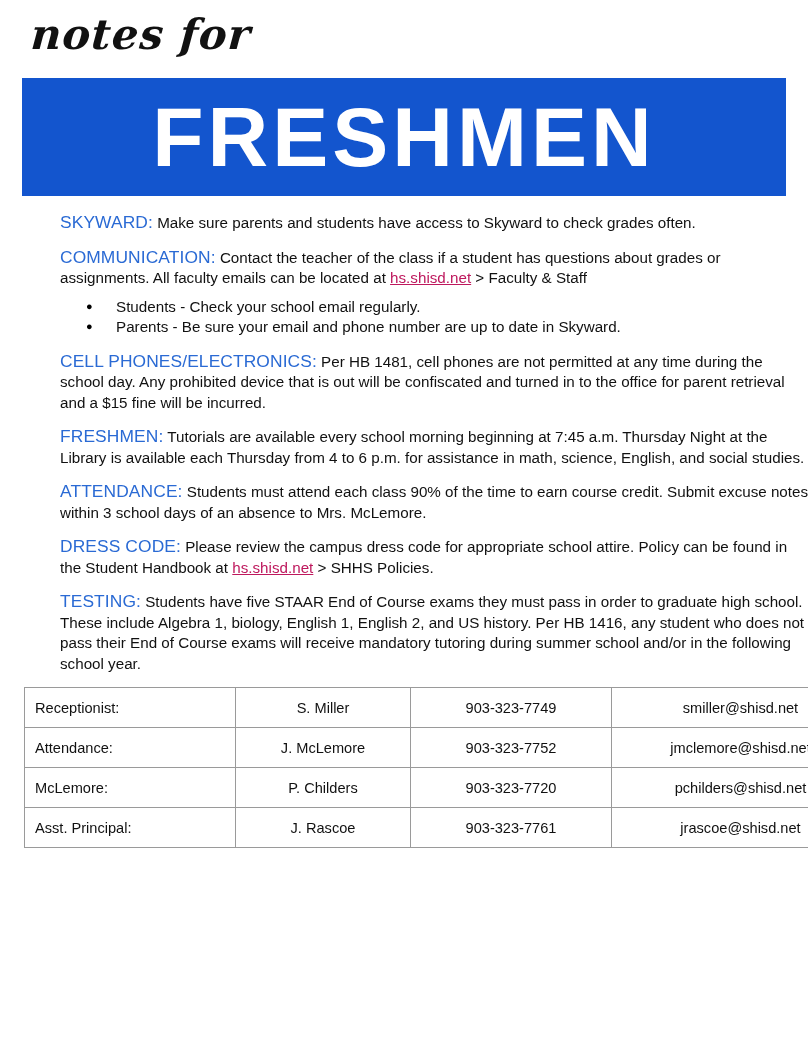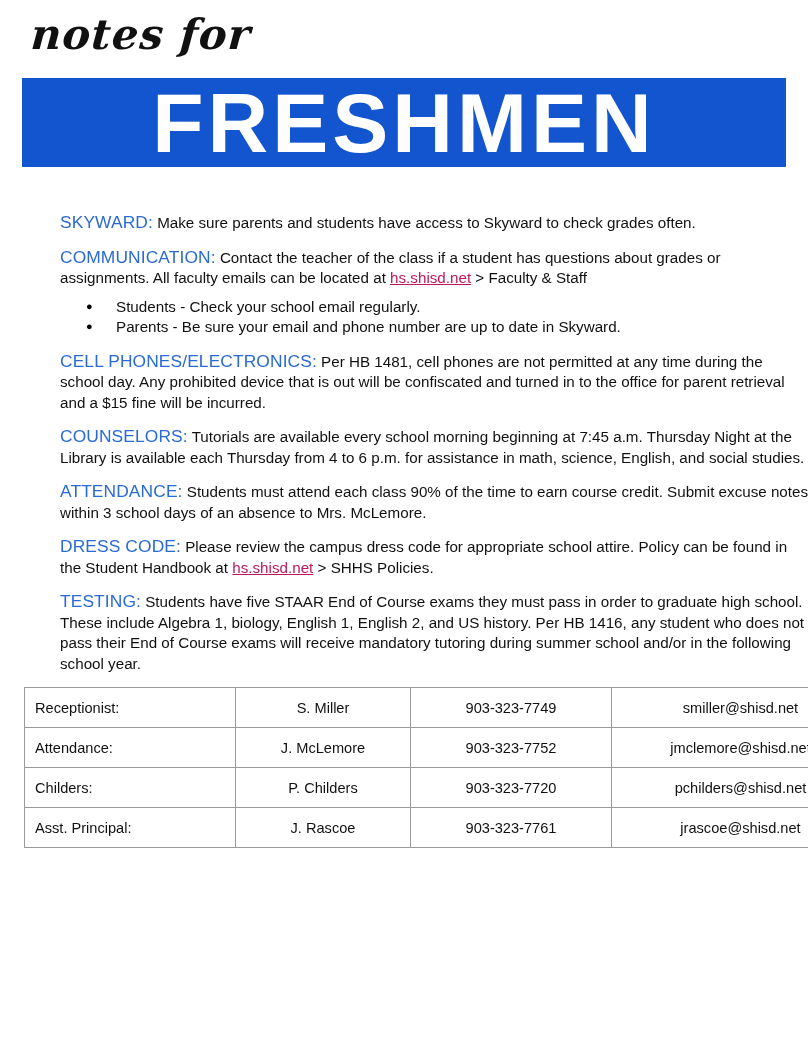--- a/index.html
+++ b/index.html
@@ -34,21 +34,21 @@
     letter-spacing: 1px;
     color: #111111;
     transform: skewX(-4deg);
     white-space: nowrap;
   }
   .banner {
     position: absolute;
     left: 22px;
     top: 78px;
     width: 764px;
-    height: 89px;
+    height: 118px;
     background: #1355ce;
   }
   .banner-text {
     position: absolute;
     left: 0;
     right: 0;
     top: 50%;
     transform: translateY(-50%);
     text-align: center;
     color: #ffffff;
@@ -156,21 +156,21 @@
         <p><span class="sec-head">COMMUNICATION:</span><span class="body-text"> Contact the teacher of the class if a student has questions about grades or assignments. All faculty emails can be located at </span><a class="link" href="#">hs.shisd.net</a><span class="body-text"> &gt; Faculty &amp; Staff</span></p>
         <ul class="bullets">
           <li>Students - Check your school email regularly.</li>
           <li>Parents - Be sure your email and phone number are up to date in Skyward.</li>
         </ul>
       </div>
       <div class="section">
         <p><span class="sec-head">CELL PHONES/ELECTRONICS:</span><span class="body-text"> Per HB 1481, cell phones are not permitted at any time during the school day. Any prohibited device that is out will be confiscated and turned in to the office for parent retrieval and a $15 fine will be incurred.</span></p>
       </div>
       <div class="section">
-        <p><span class="sec-head">COUNSELORS:</span><span class="body-text"> Tutorials are available every school morning beginning at 7:45 a.m. Thursday Night at the Library is available each Thursday from 4 to 6 p.m. for assistance in math, science, English, and social studies.</span></p>
+        <p><span class="sec-head">FRESHMEN:</span><span class="body-text"> Tutorials are available every school morning beginning at 7:45 a.m. Thursday Night at the Library is available each Thursday from 4 to 6 p.m. for assistance in math, science, English, and social studies.</span></p>
       </div>
       <div class="section">
         <p><span class="sec-head">ATTENDANCE:</span><span class="body-text"> Students must attend each class 90% of the time to earn course credit. Submit excuse notes within 3 school days of an absence to Mrs. McLemore.</span></p>
       </div>
       <div class="section">
         <p><span class="sec-head">DRESS CODE:</span><span class="body-text"> Please review  the campus dress code for appropriate school attire. Policy can be found in the Student Handbook at </span><a class="link" href="#">hs.shisd.net</a><span class="body-text"> &gt; SHHS Policies.</span></p>
       </div>
       <div class="section">
         <p><span class="sec-head">TESTING:</span><span class="body-text"> Students have five STAAR End of Course exams they must pass in order to graduate high school. These include Algebra 1, biology, English 1, English 2, and US history. Per HB 1416, any student who does not pass their End of Course exams will receive mandatory tutoring during summer school and/or in the following school year.</span></p>
       </div>
@@ -185,21 +185,21 @@
           <td class="c-phone">903-323-7749</td>
           <td class="c-email">smiller@shisd.net</td>
         </tr>
         <tr>
           <td class="c-role">Attendance:</td>
           <td class="c-name">J. McLemore</td>
           <td class="c-phone">903-323-7752</td>
           <td class="c-email">jmclemore@shisd.net</td>
         </tr>
         <tr>
-          <td class="c-role">Childers:</td>
+          <td class="c-role">McLemore:</td>
           <td class="c-name">P. Childers</td>
           <td class="c-phone">903-323-7720</td>
           <td class="c-email">pchilders@shisd.net</td>
         </tr>
         <tr>
           <td class="c-role">Asst. Principal:</td>
           <td class="c-name">J. Rascoe</td>
           <td class="c-phone">903-323-7761</td>
           <td class="c-email">jrascoe@shisd.net</td>
         </tr>

